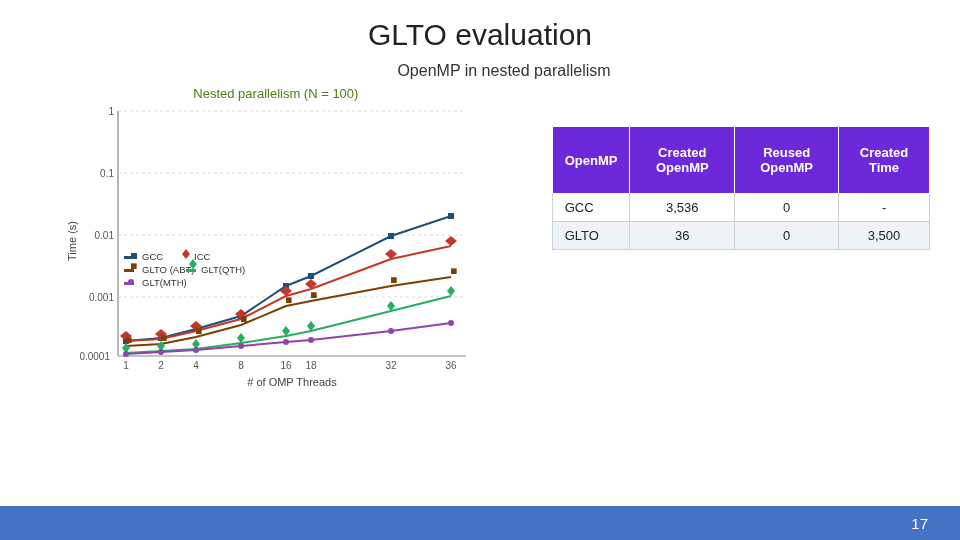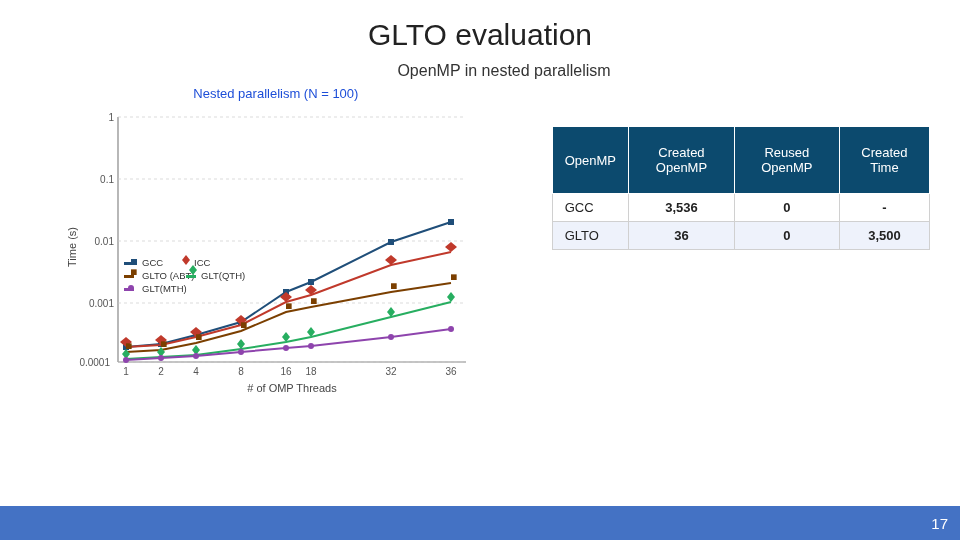--- a/index.html
+++ b/index.html
@@ -35,22 +35,21 @@
       gap: 30px;
     }
     .chart-area {
       flex: 1.3;
       display: flex;
       flex-direction: column;
       align-items: center;
     }
     .chart-subtitle {
       font-size: 13px;
-      color: #1d4ed8;
-      margin-bottom: 6px;
+      color: #4d7c0f;
     }
     .chart-container {
       width: 420px;
       height: 300px;
       position: relative;
     }
     svg.chart {
       width: 420px;
       height: 300px;
     }
@@ -60,36 +59,35 @@
       flex-direction: column;
       justify-content: center;
       margin-top: 40px;
     }
     table.data-table {
       border-collapse: collapse;
       font-size: 13px;
       width: 100%;
     }
     table.data-table th {
-      background: #0c4a6e;
+      background: #6d28d9;
       color: #fff;
       padding: 18px 12px;
-      font-weight: 400;
+      font-weight: 700;
       text-align: center;
       border: 1px solid #fff;
     }
     table.data-table th:first-child {
       text-align: left;
     }
     table.data-table td {
       padding: 6px 12px;
       border: 1px solid #d0d0d0;
       text-align: center;
       color: #222;
-      font-weight: bold;
     }
     table.data-table td:first-child {
       text-align: left;
       font-weight: 500;
     }
     table.data-table tr:nth-child(even) td {
       background: #eef2fb;
     }
     table.data-table tr:nth-child(odd) td {
       background: #fff;
@@ -97,21 +95,21 @@
     .footer-bar {
       position: absolute;
       bottom: 0;
       left: 0;
       width: 100%;
       height: 34px;
       background: #4472c4;
       display: flex;
       align-items: center;
       justify-content: flex-end;
-      padding-right: 12px;
+      padding-right: 32px;
     }
     .footer-page {
       color: #fff;
       font-size: 15px;
       font-weight: 500;
     }
   </style>
 </head>
 <body>
 

